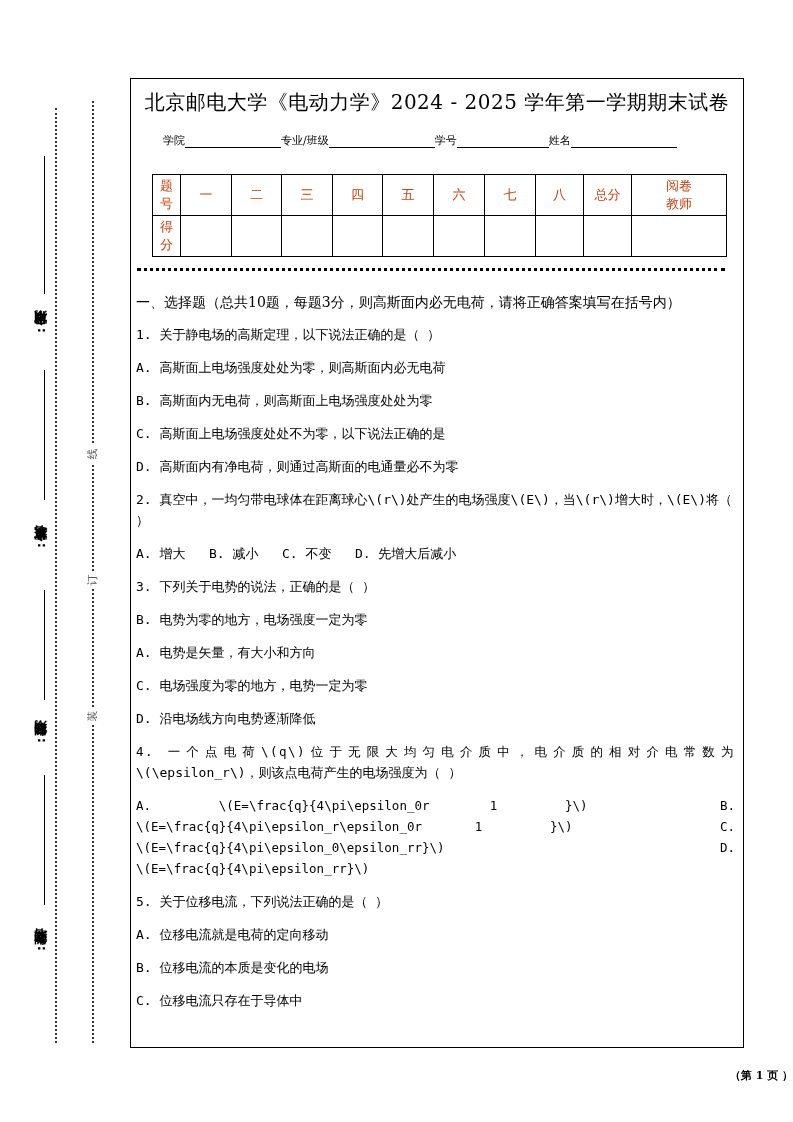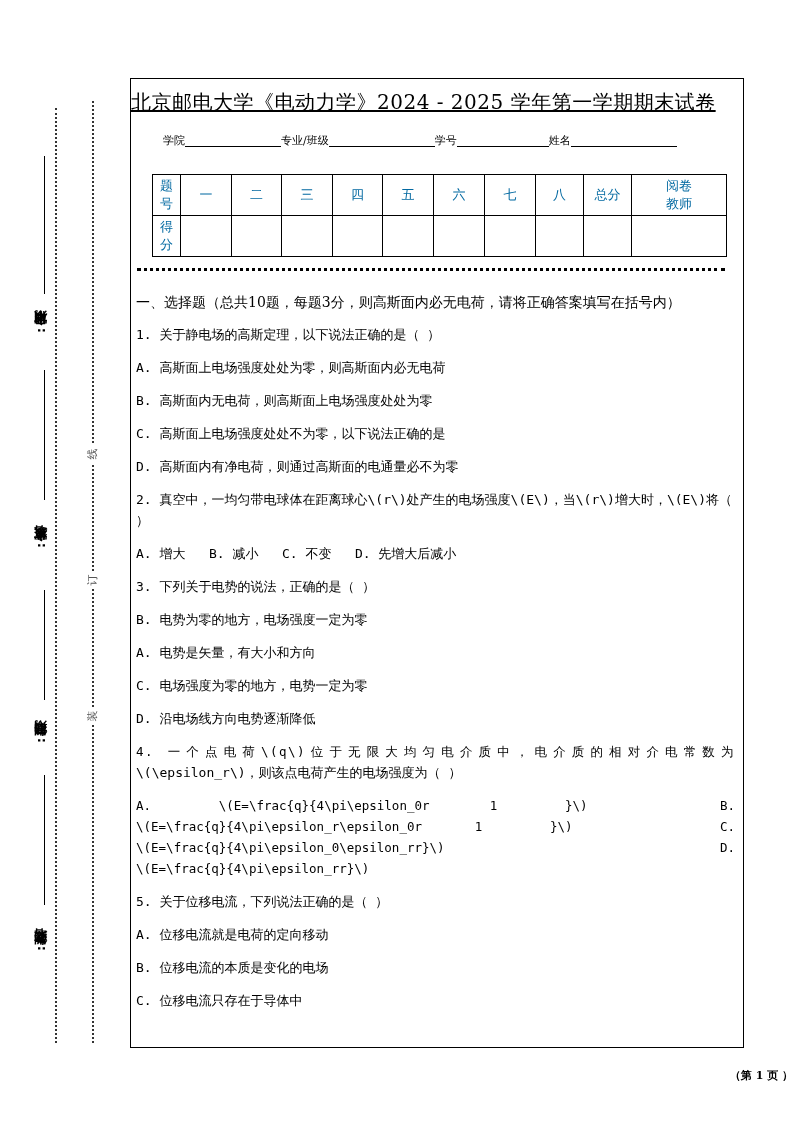--- a/index.html
+++ b/index.html
@@ -9,26 +9,26 @@
     .margin-dots { position: absolute; top: 0; width: 0; border-left: 2px dotted #333; }
     .md-outer { left: 55px; top: 108px; height: 935px; }
     .md-inner { left: 92px; top: 101px; height: 942px; }
     .sig-line { position: absolute; left: 44px; width: 0; border-left: 1.2px solid #000; }
     .sig-label { position: absolute; left: 26px; width: 30px; font-family: "DejaVu Sans", sans-serif; font-weight: bold; font-size: 13px; writing-mode: vertical-rl; transform: rotate(180deg); letter-spacing: 1px; text-align: center; white-space: nowrap; line-height: 30px; }
     .bind-char { position: absolute; left: 84px; width: 18px; background: #fff; font-size: 11px; color: #555; text-align: center; transform: rotate(-90deg); line-height: 16px; }
 
     
     .frame { position: absolute; left: 130px; top: 78px; width: 614px; height: 970px; border: 1.4px solid #000; box-sizing: border-box; }
 
-    .title { position: absolute; left: 0; right: 0; top: 10px; font-size: 20px; letter-spacing: 0.5px; white-space: nowrap; text-decoration: underline; }
-    .info-row { position: absolute; left: 32px; top: 54px; font-size: 11px; display: flex; align-items: center; white-space: nowrap; }
+    .title { position: absolute; left: 0; right: 0; top: 10px; text-align: center; font-size: 20px; letter-spacing: 0.5px; white-space: nowrap; }
+    .info-row { position: absolute; left: 32px; top: 54px; font-size: 11px; display: flex; align-items: flex-end; white-space: nowrap; }
     .info-label { font-size: 11px; }
     .info-blank { display: inline-block; border-bottom: 1px solid #000; height: 12px; }
 
-    table.score { position: absolute; left: 21px; top: 95px; border-collapse: collapse; font-size: 13px; color: #0369a1; }
+    table.score { position: absolute; left: 21px; top: 95px; border-collapse: collapse; font-size: 13px; color: #c2410c; }
     table.score td { border: 1px solid #000; text-align: center; padding: 0; height: 40px; line-height: 18px; }
     .dot-sep { position: absolute; left: 6px; right: 18px; top: 189px; border-top: 3px dotted #000; }
 
     .content { position: absolute; left: 5px; right: 8px; top: 212px; font-family: "DejaVu Sans Mono", monospace; font-size: 13px; }
     .p { line-height: 21px; margin: 0 0 12px 0; white-space: normal; }
     .p.tight { margin-bottom: 0; }
     .p.heading { font-family: "DejaVu Serif", serif; font-size: 14px; line-height: 23px; margin-bottom: 10px; }
     .justify { text-align: justify; text-align-last: justify; letter-spacing: 1.5px; }
     .formula-row { display: flex; justify-content: space-between; line-height: 21px; white-space: pre; font-size: 12.5px; }
 

